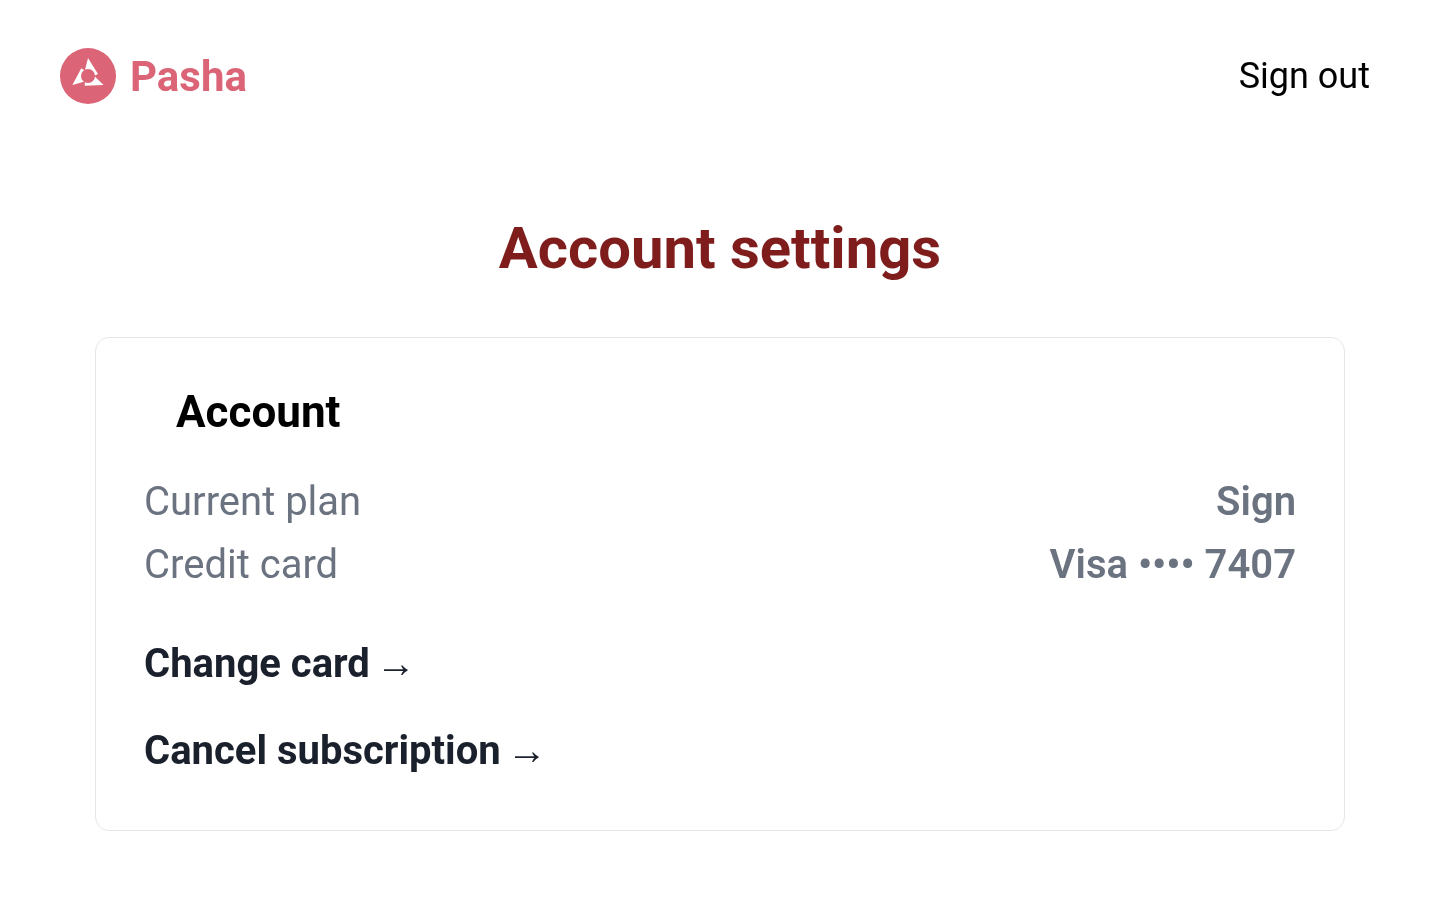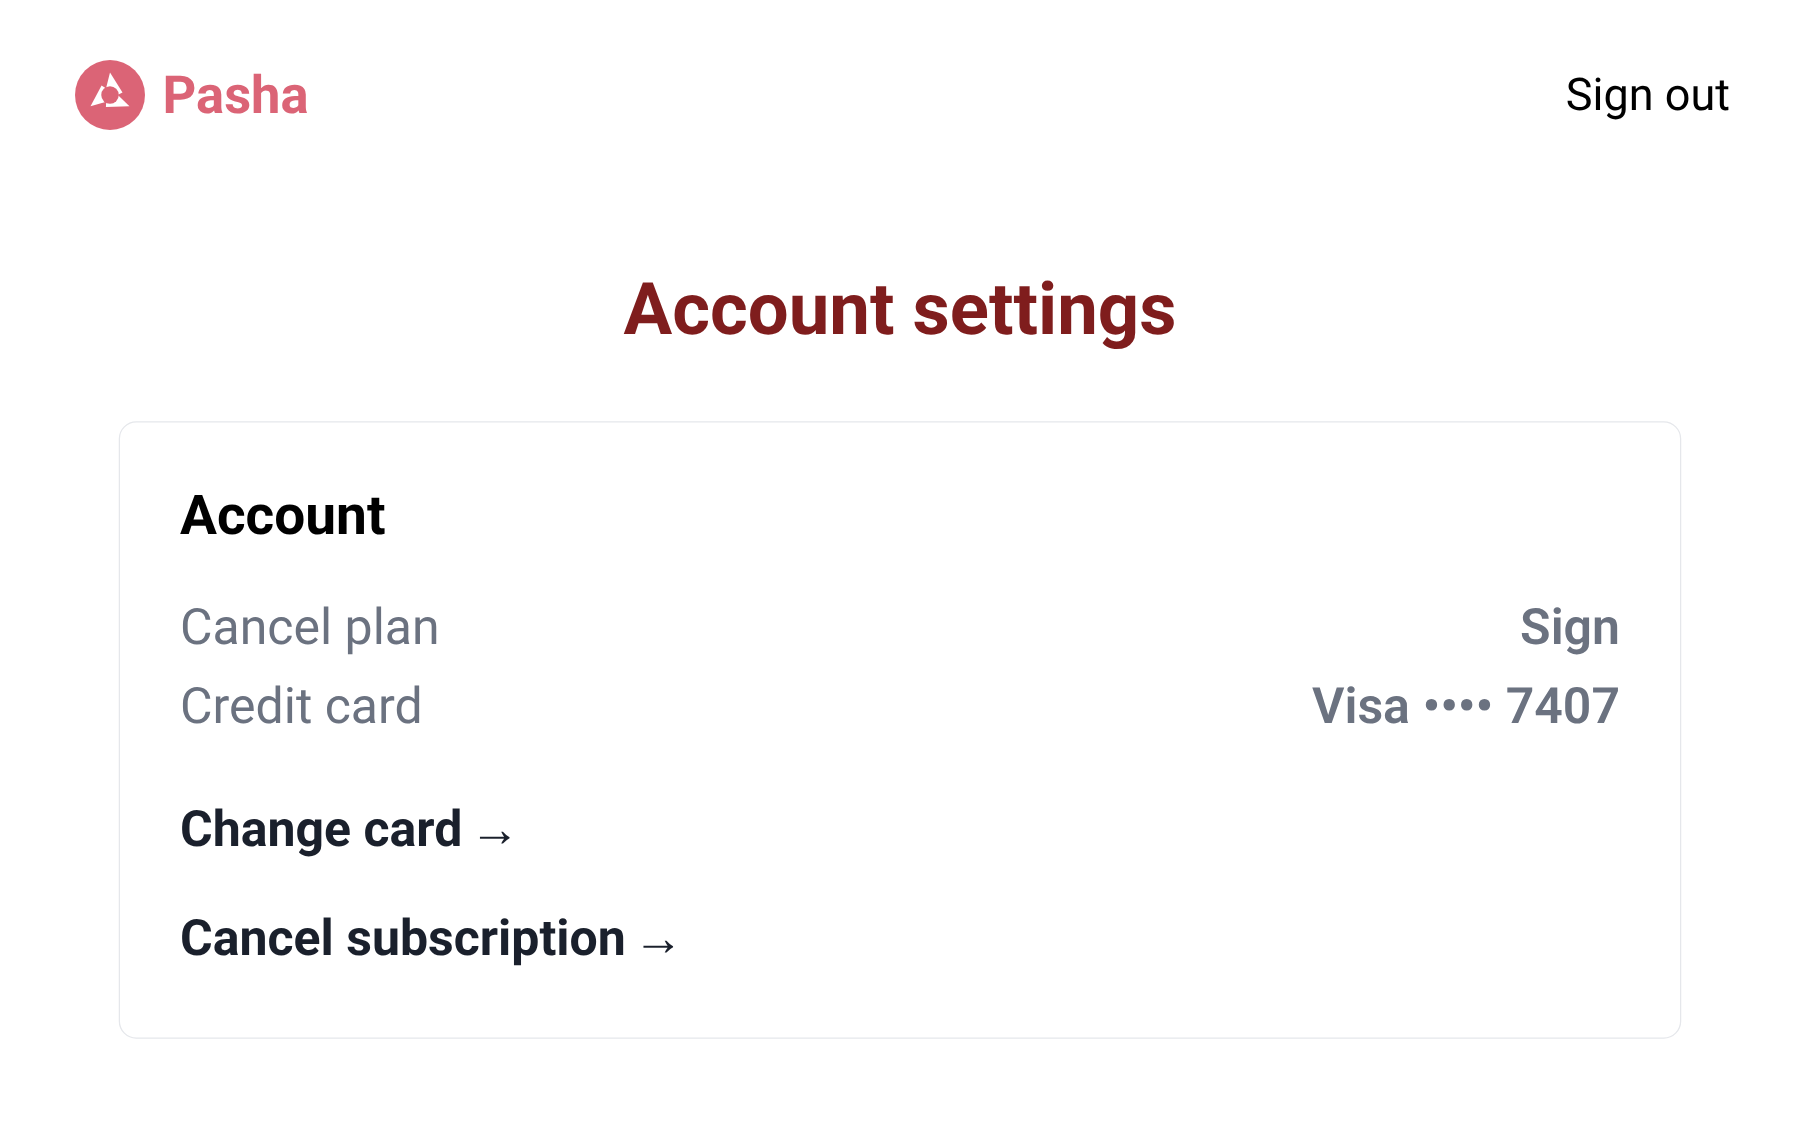--- a/index.html
+++ b/index.html
@@ -10,21 +10,21 @@
     body {
       font-family: -apple-system, BlinkMacSystemFont, "Segoe UI", Roboto, Helvetica, Arial, sans-serif;
       background: #ffffff;
       width: 1440px;
       height: 916px;
     }
     .header {
       display: flex;
       justify-content: space-between;
       align-items: center;
-      padding: 48px 56px 0 60px;
+      padding: 48px 70px 0 60px;
       gap: 38px;
     }
     .logo-container {
       display: flex;
       align-items: center;
       gap: 14px;
     }
     .logo-icon {
       width: 56px;
       height: 56px;
@@ -52,20 +52,21 @@
       margin: 55px 95px 0 95px;
       border: 1px solid #e5e7eb;
       border-radius: 14px;
       padding: 48px 48px 56px 48px;
     }
     .card-title {
       font-size: 44px;
       font-weight: 700;
       color: #000000;
       margin-bottom: 40px;
+      margin-left: 32px;
     }
     .row {
       display: flex;
       justify-content: space-between;
       align-items: center;
       margin-bottom: 16px;
     }
     .row-label {
       font-size: 40px;
       font-weight: 400;
@@ -113,21 +114,21 @@
   </div>
   <a class="sign-out">Sign out</a>
 </div>
 
 <h1 class="page-title">Account settings</h1>
 
 <div class="card">
   <h2 class="card-title">Account</h2>
 
   <div class="row">
-    <span class="row-label">Cancel plan</span>
+    <span class="row-label">Current plan</span>
     <span class="row-value">Sign</span>
   </div>
 
   <div class="row">
     <span class="row-label">Credit card</span>
     <span class="row-value">Visa •••• 7407</span>
   </div>
 
   <a class="action-link">
     <span>Change card</span><span class="arrow">→</span>

